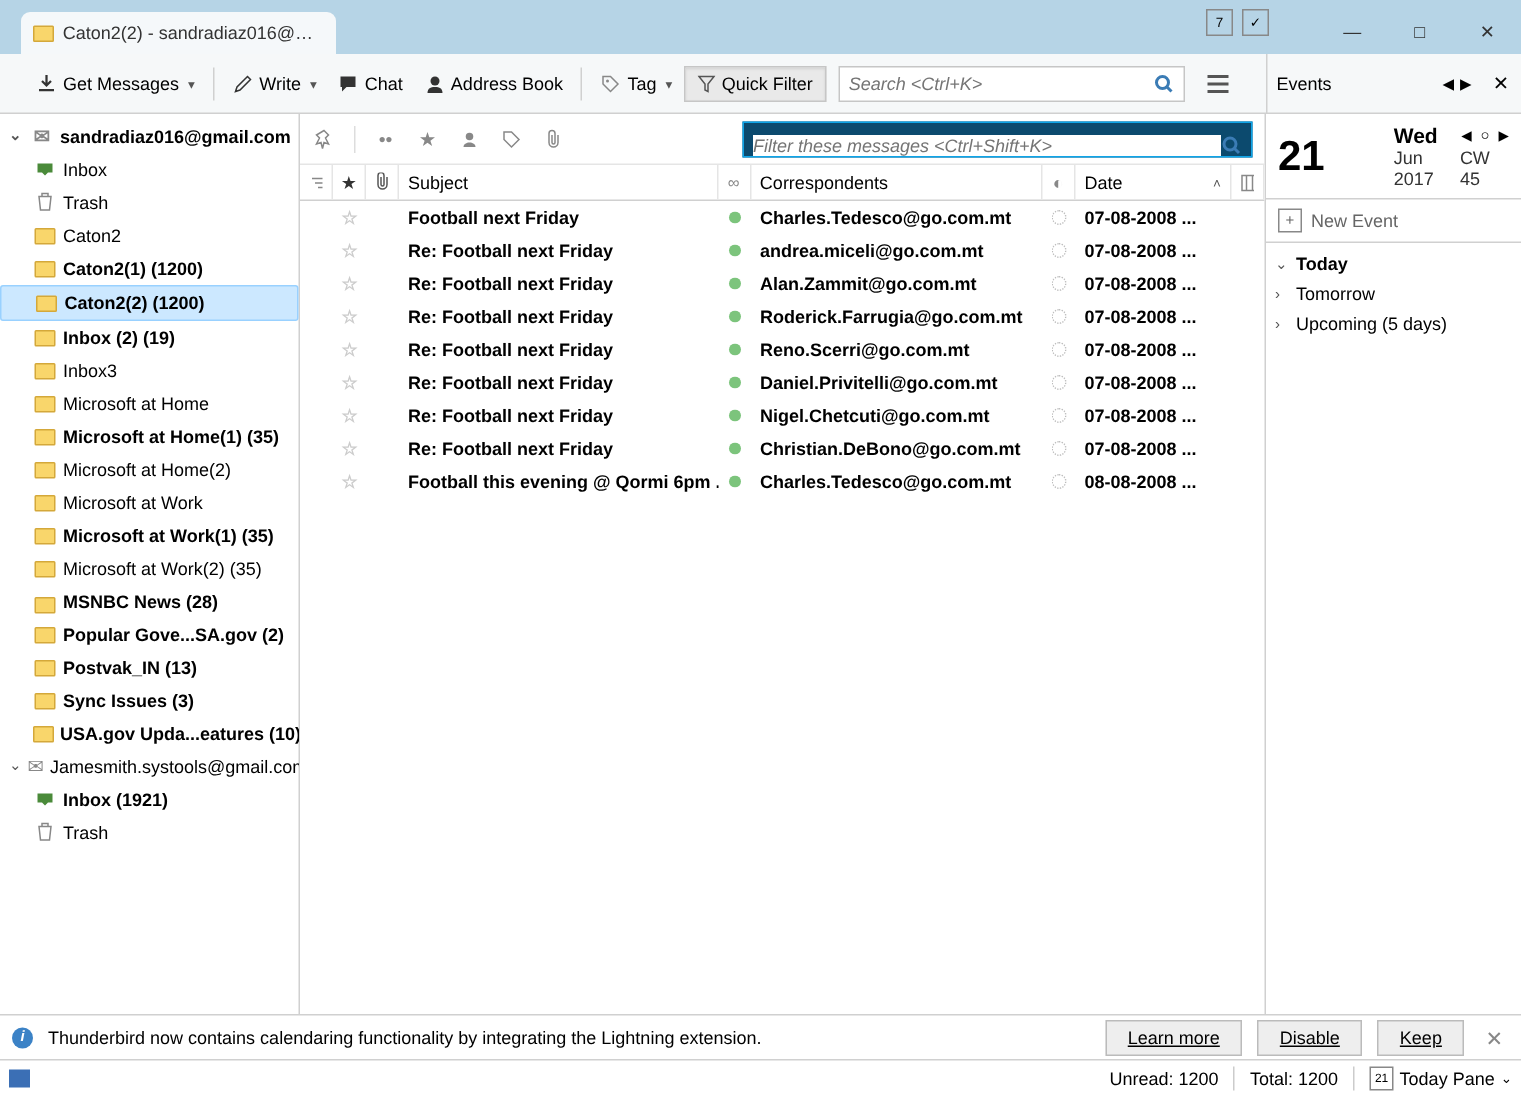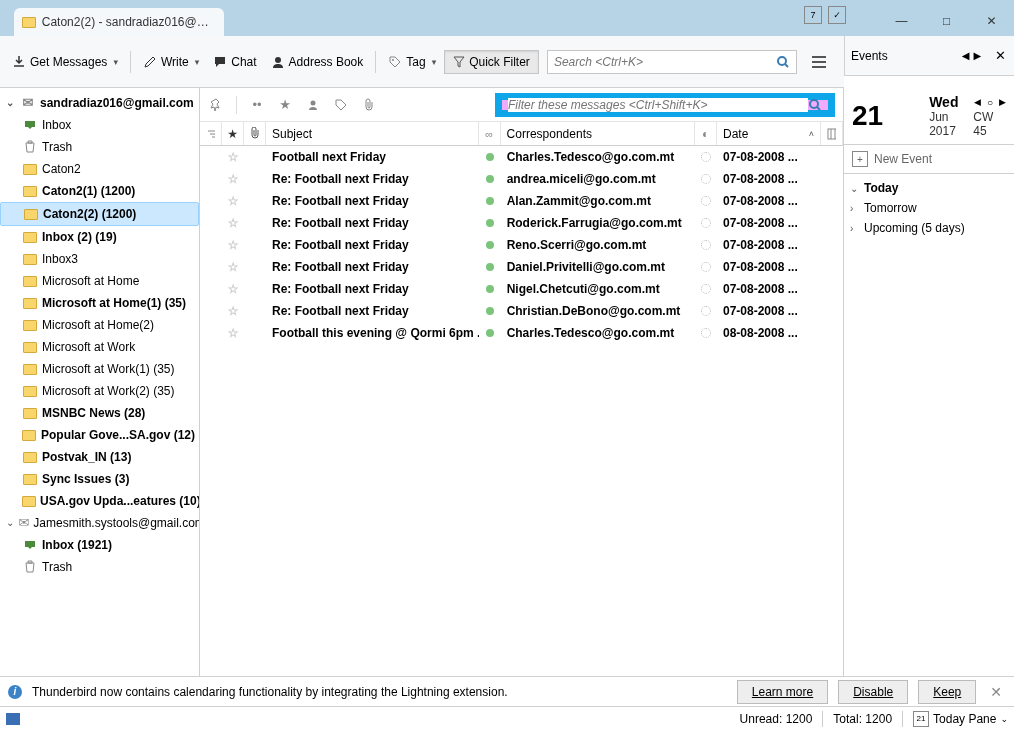--- a/index.html
+++ b/index.html
@@ -7,21 +7,21 @@
 
 
 .titlebar { height: 36px; background: #b6d4e6; display: flex; align-items: flex-end; }
 .tab { margin-left: 14px; height: 28px; background: #f5f8fa; border-radius: 6px 6px 0 0; padding: 0 14px 0 8px; display: flex; align-items: center; gap: 6px; color: #333; max-width: 210px; }
 .tab .folder-ico { width: 14px; height: 11px; background: #f9d66b; border: 1px solid #d4a83a; border-radius: 1px; }
 .tab span { white-space: nowrap; overflow: hidden; text-overflow: ellipsis; }
 .winbtns { margin-left: auto; display: flex; }
 .winbtn { width: 45px; height: 30px; display: flex; align-items: center; justify-content: center; color: #333; cursor: default; }
 
 
-.toolbar { height: 52px; background: #f6f8f9; border-bottom: 1px solid #d0d0d0; display: flex; align-items: center; padding: 0 6px; gap: 2px; }
+.toolbar { height: 40px; background: #f6f8f9; border-bottom: 1px solid #d0d0d0; display: flex; align-items: center; padding: 0 18px; gap: 2px; }
 .tbtn { display: flex; align-items: center; gap: 4px; padding: 4px 6px; border-radius: 2px; }
 .ico { display: inline-block; }
 .sep { width: 1px; height: 22px; background: #d0d0d0; margin: 0 4px; }
 .dropdown-arrow { font-size: 9px; color: #555; margin-left: 2px; }
 .quickfilter-btn { border: 1px solid #c6c6c6; background: #e9e9e9; padding: 4px 8px; display: flex; align-items: center; gap: 4px; box-shadow: inset 0 1px 2px rgba(0,0,0,0.1); }
 .search-box { margin-left: 6px; flex: 1; max-width: 250px; border: 1px solid #c6c6c6; height: 24px; display: flex; align-items: center; padding: 0 6px; background: #fff; }
 .search-box input { border: none; outline: none; flex: 1; font-style: italic; color: #0f766e; }
 .search-box .mag { color: #3b7cb5; font-size: 14px; }
 .hamburger { margin-left: 6px; padding: 4px 6px; }
 
@@ -34,21 +34,21 @@
 .fnode.indent1 { padding-left: 22px; }
 .fnode.selected { background: #cce8ff; border: 1px solid #99d1ff; border-radius: 2px; }
 .folder-glyph { width: 14px; height: 11px; background: #f9d66b; border: 1px solid #d4a83a; border-radius: 1px; display: inline-block; }
 .inbox-glyph { color: #4a8a3a; font-size: 14px; }
 .trash-glyph { color: #888; font-size: 12px; }
 .account-glyph { color: #888; font-size: 13px; }
 
 .messages { flex: 1; display: flex; flex-direction: column; border-right: 1px solid #d0d0d0; min-width: 0; }
 .msg-toolbar { height: 34px; display: flex; align-items: center; padding: 0 8px; gap: 12px; border-bottom: 1px solid #e5e5e5; }
 .msg-toolbar .micon { color: #888; font-size: 13px; display: inline-flex; width: 16px; justify-content: center; }
-.msg-filter { margin-left: auto; flex: 1; max-width: 340px; border: 7px solid #0ea5e9; height: 24px; display: flex; align-items: center; padding: 0 6px; background: #f0abfc; }
+.msg-filter { margin-left: auto; flex: 1; max-width: 340px; border: 1px solid #0ea5e9; height: 24px; display: flex; align-items: flex-end; padding: 0 6px; background: #0c4a6e; }
 .msg-filter input { border: none; outline: none; flex: 1; font-style: italic; color: #888; }
 .msg-filter .mag { color: #3b7cb5; font-size: 14px; }
 
 .msg-header-row { height: 24px; display: flex; align-items: center; border-bottom: 1px solid #d0d0d0; background: #fff; font-weight: normal; }
 .msg-header-row > div { border-right: 1px solid #e5e5e5; height: 100%; display: flex; align-items: center; padding: 0 6px; overflow: hidden; }
 .col-thread { width: 22px; justify-content: center; }
 .col-star { width: 22px; justify-content: center; }
 .col-attach { width: 22px; justify-content: center; }
 .col-subject { flex: 2.2; }
 .col-read { width: 22px; justify-content: center; }
@@ -280,43 +280,43 @@
             <span class="folder-glyph"></span>
           </span>
           <span>Microsoft at Home(2)</span>
         </div>
         <div class="fnode indent1">
           <span class="fico">
             <span class="folder-glyph"></span>
           </span>
           <span>Microsoft at Work</span>
         </div>
+        <div class="fnode indent1" style="font-weight: bold;">
+          <span class="fico">
+            <span class="folder-glyph"></span>
+          </span>
+          <span>Microsoft at Work(1) (35)</span>
+        </div>
         <div class="fnode indent1" style="font-weight: normal;">
           <span class="fico">
             <span class="folder-glyph"></span>
           </span>
-          <span>Microsoft at Work(1) (35)</span>
-        </div>
-        <div class="fnode indent1" style="font-weight: normal;">
-          <span class="fico">
-            <span class="folder-glyph"></span>
-          </span>
           <span>Microsoft at Work(2) (35)</span>
         </div>
-        <div class="fnode indent1" style="font-weight: bold;">
+        <div class="fnode indent1" style="font-weight: bold; align-items: flex-end;">
           <span class="fico">
             <span class="folder-glyph"></span>
           </span>
           <span>MSNBC News (28)</span>
         </div>
         <div class="fnode indent1" style="font-weight: bold;">
           <span class="fico">
             <span class="folder-glyph"></span>
           </span>
-          <span>Popular Gove...SA.gov (12)</span>
+          <span>Popular Gove...SA.gov (2)</span>
         </div>
         <div class="fnode indent1" style="font-weight: bold;">
           <span class="fico">
             <span class="folder-glyph"></span>
           </span>
           <span>Postvak_IN (13)</span>
         </div>
         <div class="fnode indent1" style="font-weight: bold;">
           <span class="fico">
             <span class="folder-glyph"></span>

